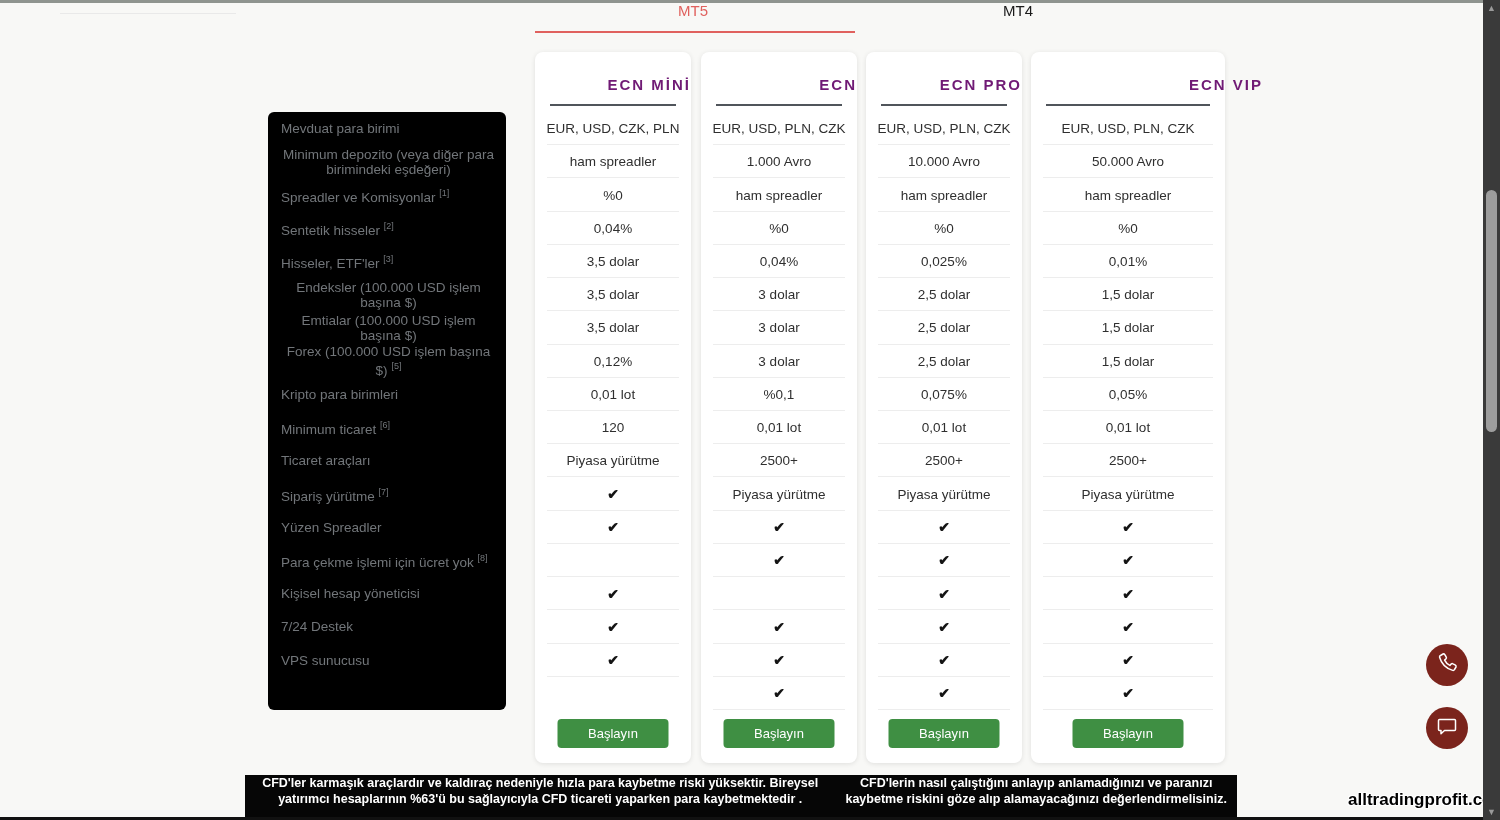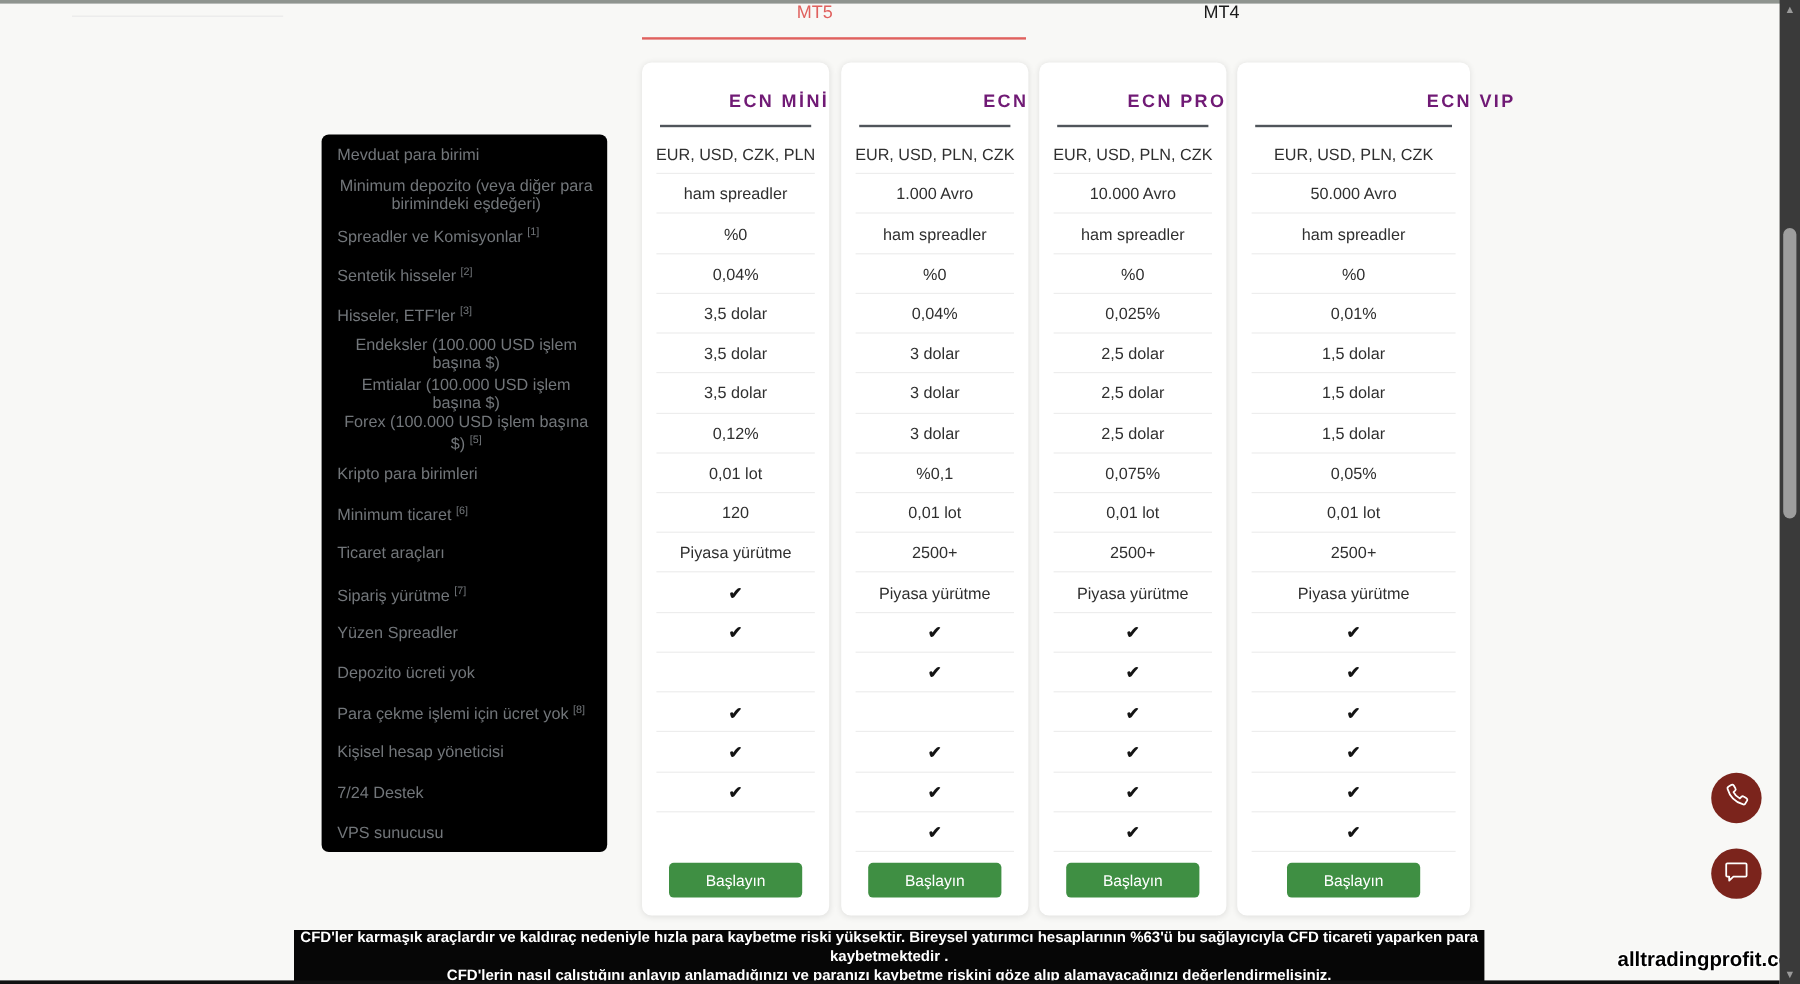--- a/index.html
+++ b/index.html
@@ -3,21 +3,21 @@
 <meta charset="utf-8">
 <style>
   html,body{margin:0;padding:0;}
   .page{position:relative;width:1500px;height:820px;background:#f8f8f6;overflow:hidden;
         font-family:"Liberation Sans",sans-serif;}
   .topbar{position:absolute;top:0;left:0;width:100%;height:3px;background:#8f948f;}
   .top-divider{position:absolute;top:13px;left:60px;width:176px;height:1px;background:#e9e9e9;}
 
   
   .tab{position:absolute;top:2px;width:320px;text-align:center;font-size:15px;cursor:pointer;}
-  .tab-mt5{left:519px;color:var(--tab-red);}
+  .tab-mt5{left:533px;color:var(--tab-red);}
   .tab-mt4{left:858px;color:#1a1a1a;}
   .tab-underline{position:absolute;top:31px;left:535px;width:320px;height:2px;background:var(--tab-red);}
 
   
   .sidebar{position:absolute;left:268px;top:112px;width:238px;height:598px;
            background:#000000;border-radius:6px;text-align:center;}
   .feature-item{height:33.22px;display:flex;align-items:center;
                 padding:0 10px 0 13px;box-sizing:border-box;color:#72767a;
                 font-size:13.5px;line-height:15px;}
   .feature-sup{font-size:9px;color:#72767a;}
@@ -33,21 +33,21 @@
             justify-content:center;font-size:13.5px;color:#2f2f2f;}
   .cell-row::after{content:"";position:absolute;left:12px;right:12px;bottom:0;height:1px;background:#ededed;}
   .check{font-size:14px;color:#141414;font-weight:bold;}
   .cta{position:absolute;top:667px;left:50%;transform:translateX(-50%);width:111px;height:29px;
        background:var(--green);color:#ffffff;border:none;border-radius:4px;font-size:13px;
        font-family:"Liberation Sans",sans-serif;cursor:pointer;display:flex;
        align-items:center;justify-content:center;}
 
   
   .disclaimer{position:absolute;left:245px;top:775px;width:992px;height:43px;background:#060606;
-              color:#fff;font-size:12.5px;font-weight:bold;display:flex;flex-direction:column;
+              color:#fff;font-size:12.5px;font-weight:bold;display:flex;flex-direction:row;
               justify-content:center;text-align:center;line-height:16px;}
   .bottom-line{position:absolute;bottom:0;left:0;right:17px;height:3px;background:#111;}
 
   
   .watermark{position:absolute;left:1348px;top:790px;font-size:17px;font-weight:bold;color:#000;
              text-shadow:-1px -1px 0 #fff,1px -1px 0 #fff,-1px 1px 0 #fff,1px 1px 0 #fff;}
 
   
   .fab{position:absolute;left:1426px;width:42px;height:42px;border-radius:50%;
        background:var(--maroon);display:flex;align-items:center;justify-content:center;cursor:pointer;}
@@ -105,23 +105,20 @@
         <div><span>Minimum ticaret</span> <sup class="feature-sup">[6]</sup></div>
       </div>
       <div class="feature-item">
         <div><span>Ticaret araçları</span></div>
       </div>
       <div class="feature-item">
         <div><span>Sipariş yürütme</span> <sup class="feature-sup">[7]</sup></div>
       </div>
       <div class="feature-item">
         <div><span>Yüzen Spreadler</span></div>
-      </div>
-      <div class="feature-item">
-        <div><span>Depozito ücreti yok</span></div>
       </div>
       <div class="feature-item">
         <div><span>Para çekme işlemi için ücret yok</span> <sup class="feature-sup">[8]</sup></div>
       </div>
       <div class="feature-item">
         <div><span>Kişisel hesap yöneticisi</span></div>
       </div>
       <div class="feature-item">
         <div><span>7/24 Destek</span></div>
       </div>

